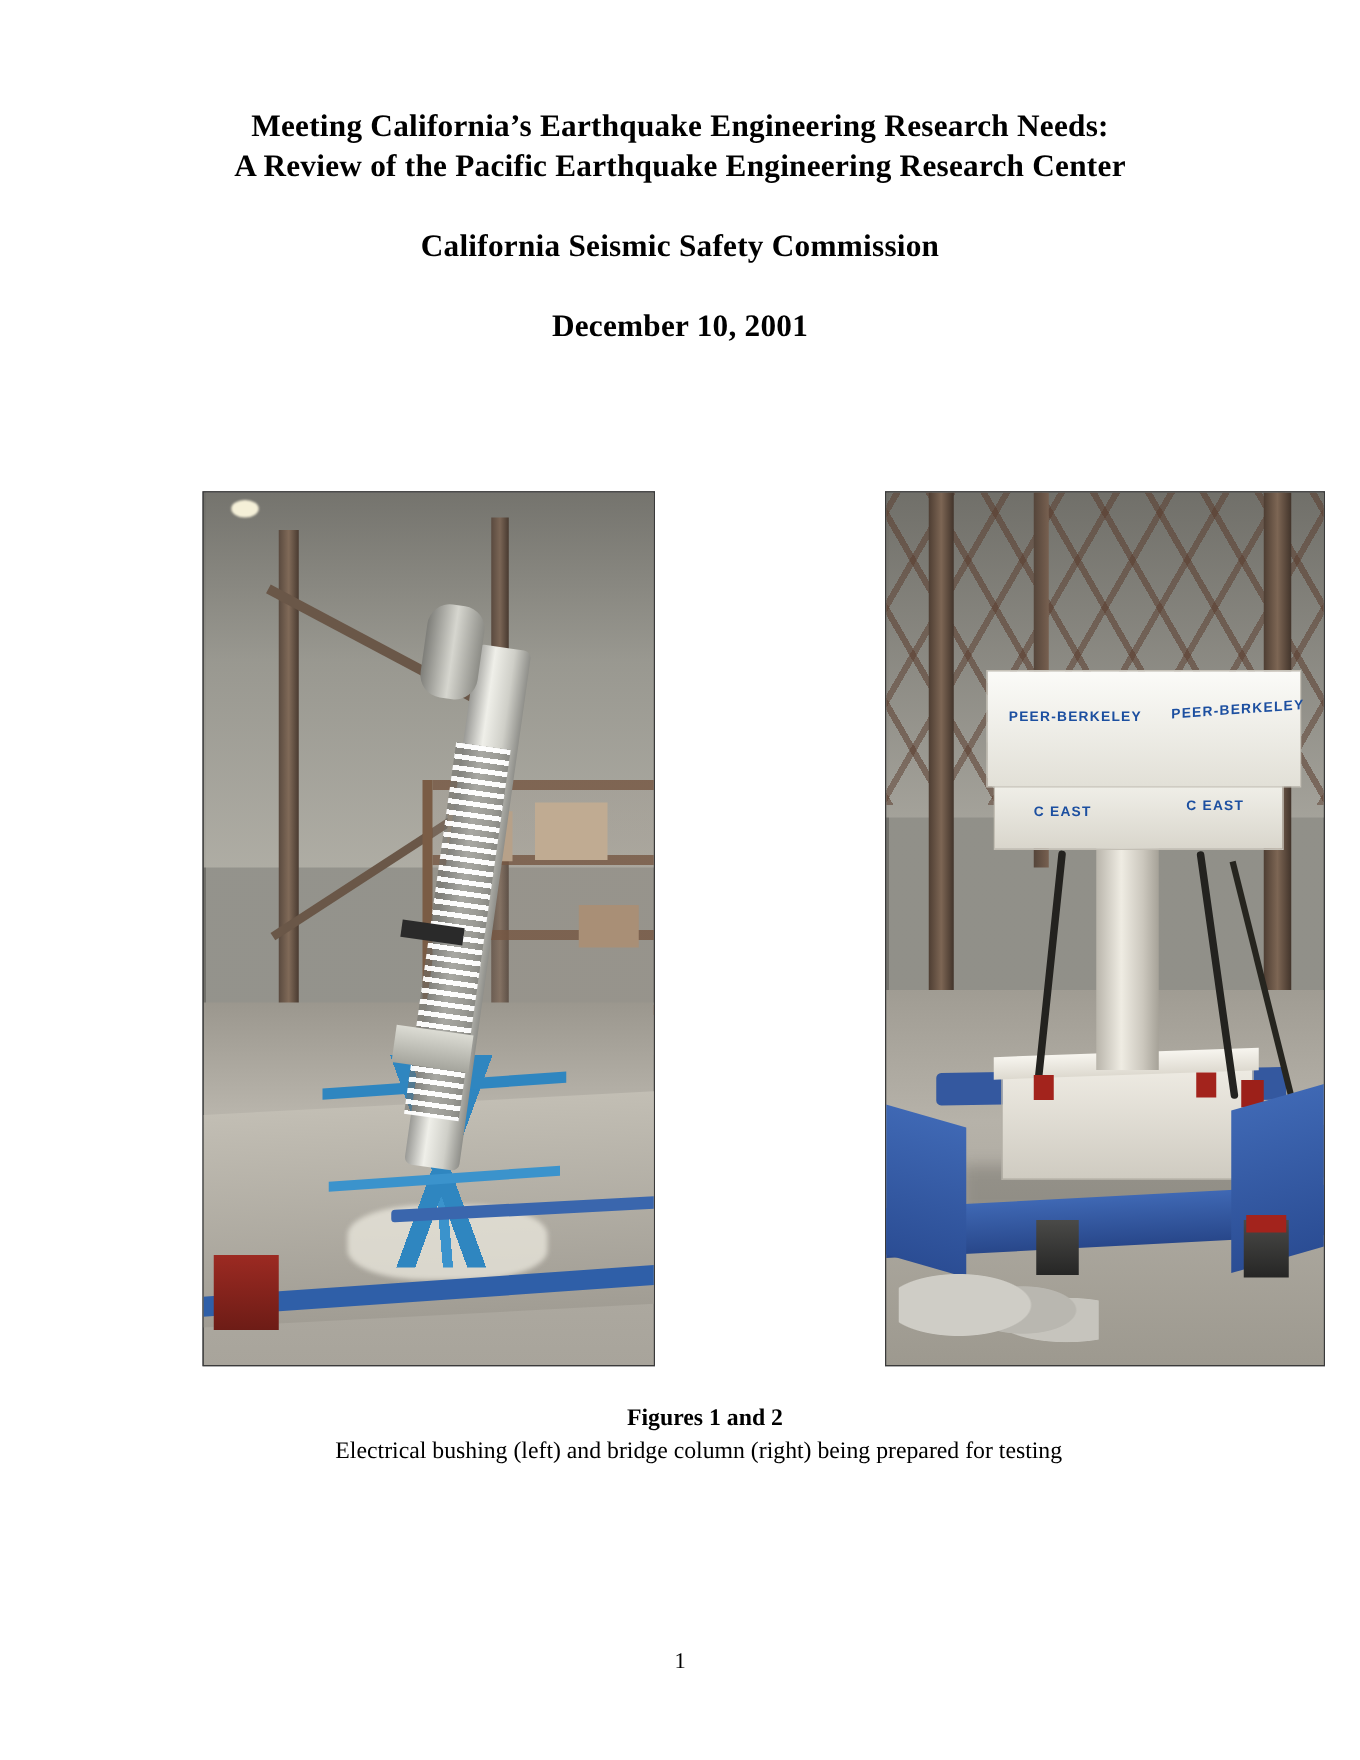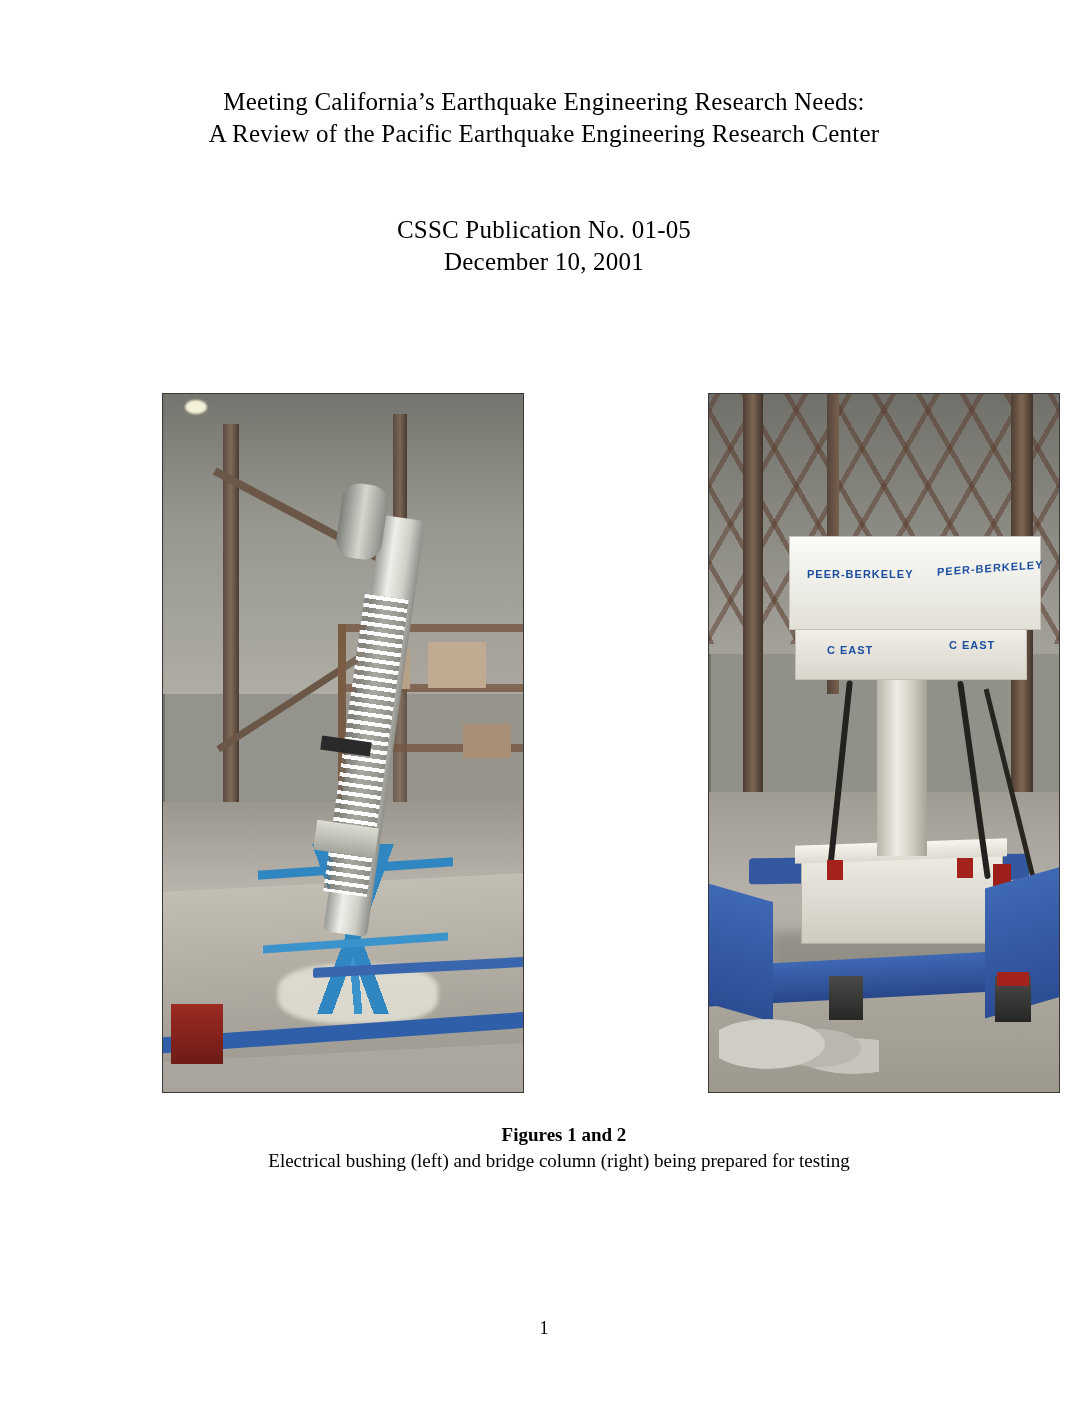--- a/index.html
+++ b/index.html
@@ -25,21 +25,21 @@
   
   .title-block {
     position: absolute;
     top: 86px;
     left: 0;
     width: 1088px;
     text-align: center;
   }
   .title-line {
     font-family: "Liberation Serif", serif;
-    font-weight: normal;
+    font-weight: bold;
     font-size: 25px;
     line-height: 32px;
     letter-spacing: 0.2px;
   }
   .spacer-line {
     height: 32px;
   }
 
   
   .figures {
@@ -376,22 +376,22 @@
 </style>
 </head>
 <body>
 
 <div class="page">
 
   <div class="title-block">
     <div class="title-line">Meeting California’s Earthquake Engineering Research Needs:</div>
     <div class="title-line">A Review of the Pacific Earthquake Engineering Research Center</div>
     <div class="spacer-line"></div>
+    <div class="title-line">California Seismic Safety Commission</div>
     <div class="spacer-line"></div>
-    <div class="title-line">CSSC Publication No. 01-05</div>
     <div class="title-line">December 10, 2001</div>
   </div>
 
   <div class="figures">
 
     <div class="photo photo-left">
       <div class="layer l-wall"></div>
       <div class="layer l-wall-top"></div>
       <div class="layer l-lamp"></div>
       <div class="layer l-column"></div>

